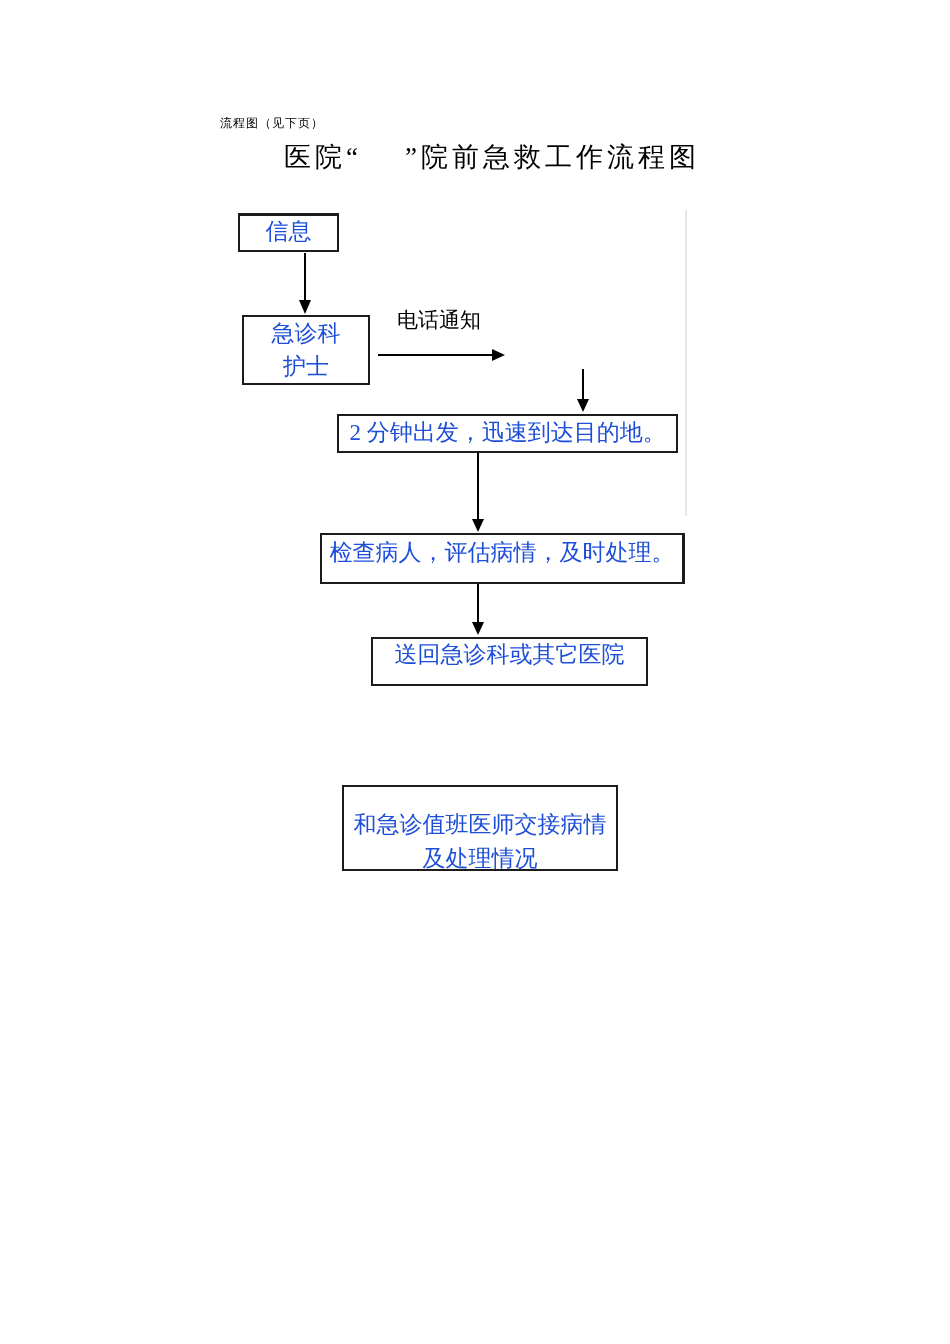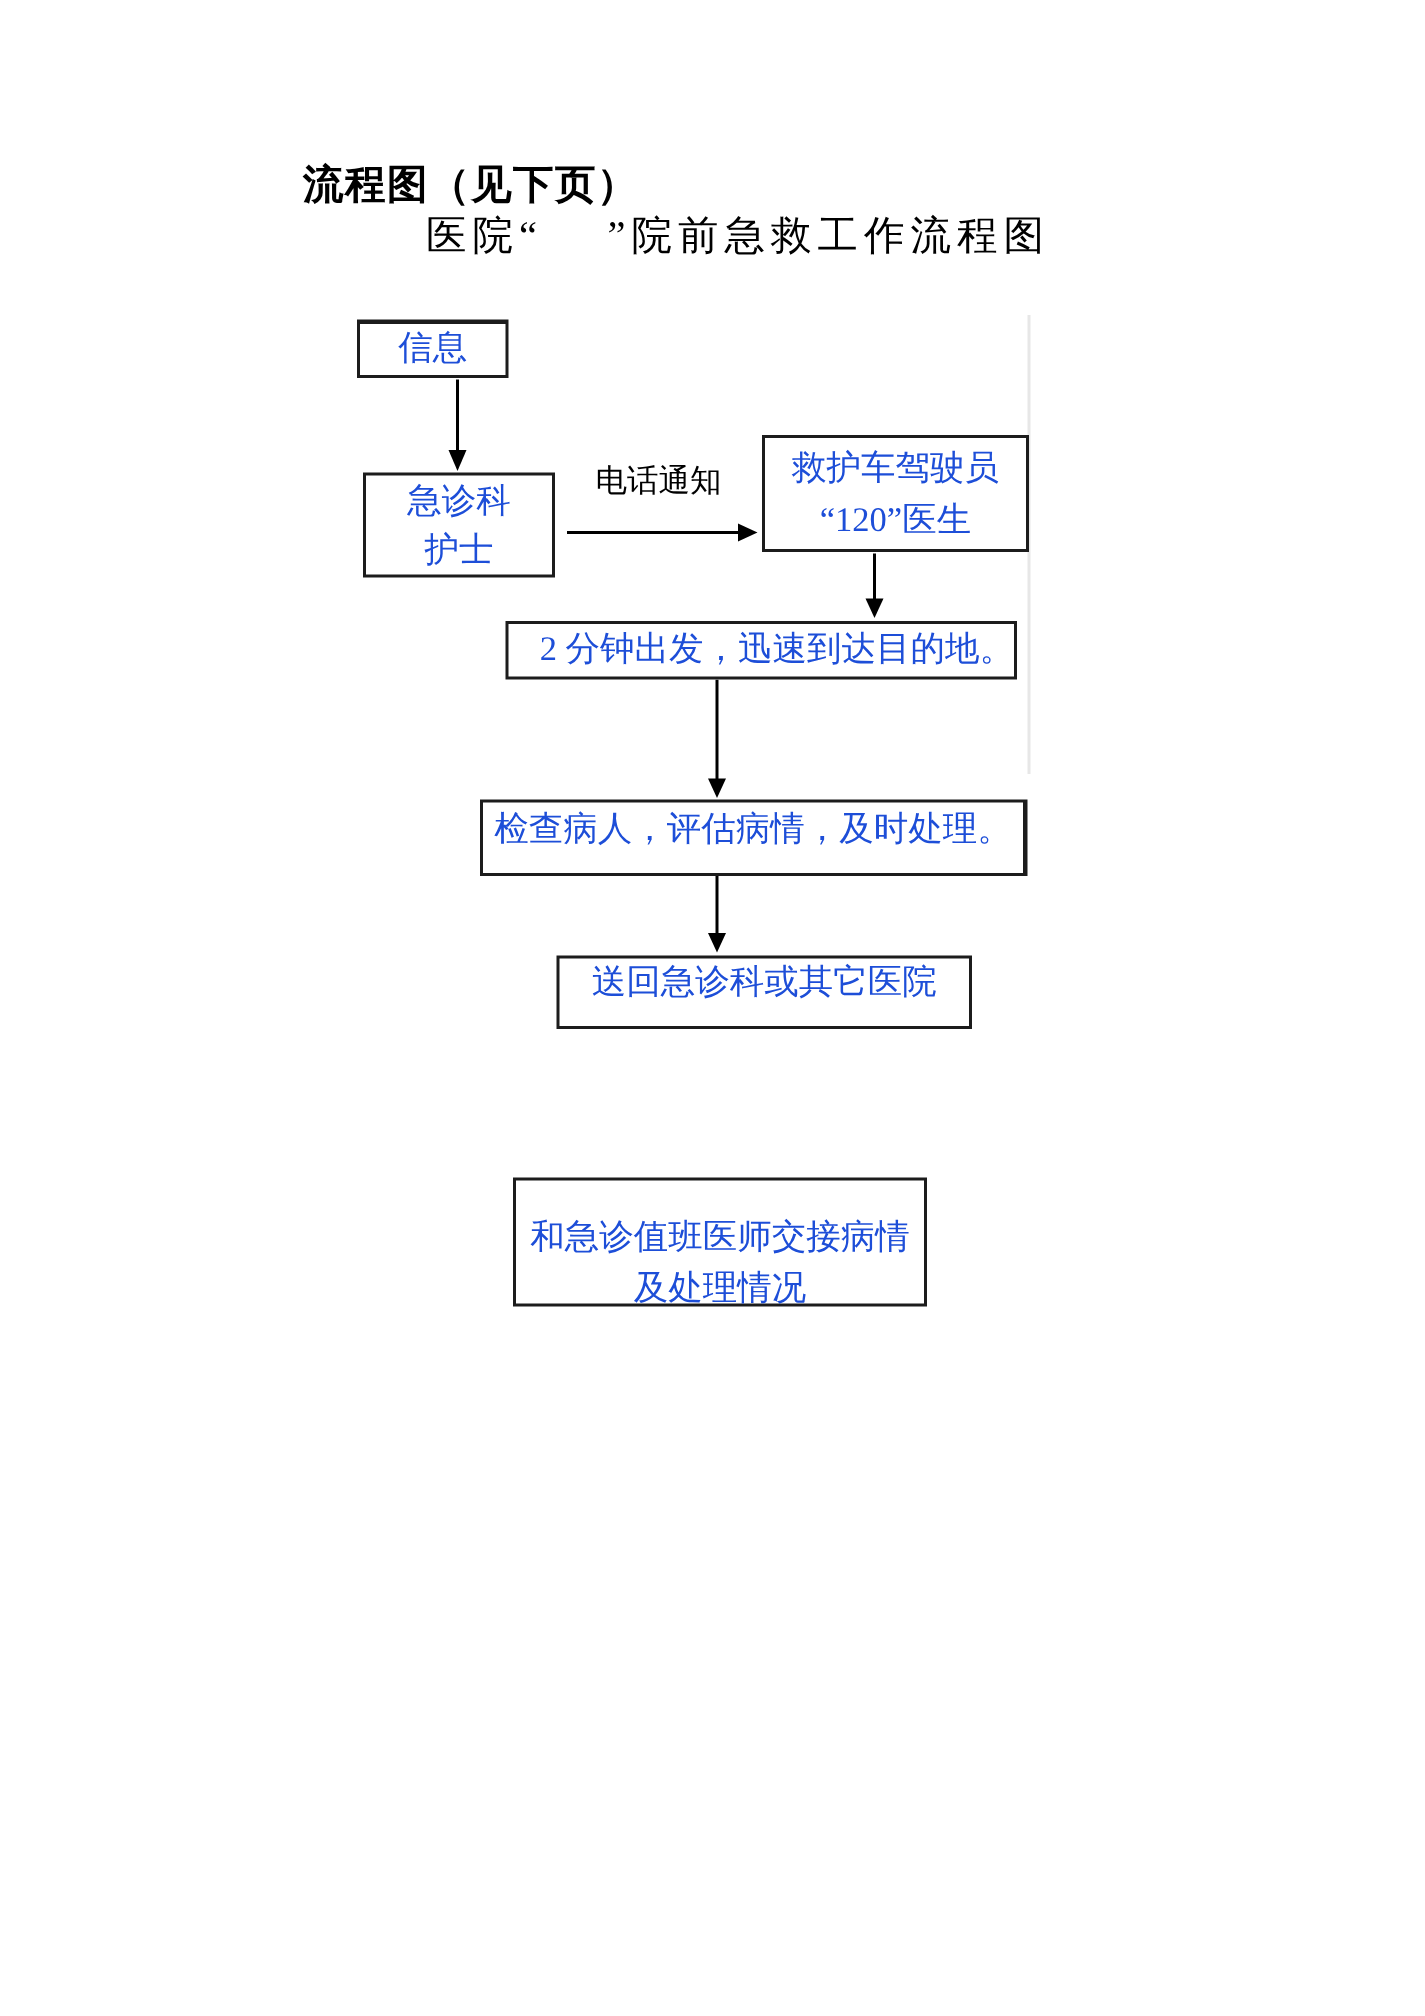--- a/index.html
+++ b/index.html
@@ -7,24 +7,23 @@
     width:950px;height:1344px;
     background:#ffffff;
     font-family:"Liberation Serif","DejaVu Serif",serif;
     color:#000;
     position:relative;
     overflow:hidden;
   }
   .page{position:absolute;left:0;top:0;width:950px;height:1344px;background:#ffffff;}
 
   .header-note{
-    position:absolute;left:202px;top:110px;
-    font-size:27px;line-height:26px;letter-spacing:1px;
+    position:absolute;left:220px;top:110px;
+    font-size:12px;line-height:26px;letter-spacing:1px;
     white-space:pre;
-    font-weight:bold;
   }
   .doc-title{
     position:absolute;left:284px;top:140px;
     font-size:27px;line-height:34px;letter-spacing:4px;
     white-space:pre;
   }
 
   .canvas-edge{
     position:absolute;left:685px;top:210px;width:2px;height:306px;
     background:#e7e7e7;
@@ -37,21 +36,21 @@
 
   .node{
     position:absolute;box-sizing:border-box;
     border:2px solid #1c1c1c;background:#ffffff;
     font-size:23px;color:#1d4ed8;text-align:center;
     white-space:pre-line;
   }
   .node-info{left:238px;top:213px;width:101px;height:39px;border-top-width:3px;line-height:30px;padding-top:1px;}
   .node-nurse{left:242px;top:315px;width:128px;height:70px;line-height:33px;}
   .node-ambulance{left:508px;top:290px;width:178px;height:78px;line-height:35px;padding-top:2px;}
-  .node-depart{left:337px;top:414px;width:341px;height:39px;line-height:34px;text-align:right;}
+  .node-depart{left:337px;top:414px;width:341px;height:39px;line-height:34px;}
   .node-check{left:320px;top:533px;width:365px;height:51px;line-height:35px;border-right-width:3px;}
   .node-return{left:335px;top:637px;width:277px;height:49px;line-height:27px;padding-top:2px;margin-left:36px;}
   .node-handover{left:342px;top:785px;width:276px;height:86px;line-height:34px;padding-top:21px;}
 
   .edge-label{
     position:absolute;left:393px;top:308px;width:92px;
     font-size:21px;line-height:25px;text-align:center;
     white-space:pre;
   }
 </style>
@@ -94,22 +93,20 @@
     </g>
   </svg>
 
   <div class="node node-info">信息</div>
 
   <div class="node node-nurse">急诊科
 护士</div>
 
   <div class="edge-label">电话通知</div>
 
-  <div class="node node-ambulance">救护车驾驶员
-“120”医生</div>
 
   <div class="node node-depart">2 分钟出发，迅速到达目的地。</div>
 
   <div class="node node-check">检查病人，评估病情，及时处理。</div>
 
   <div class="node node-return">送回急诊科或其它医院</div>
 
   <div class="node node-handover">和急诊值班医师交接病情
 及处理情况</div>
 

